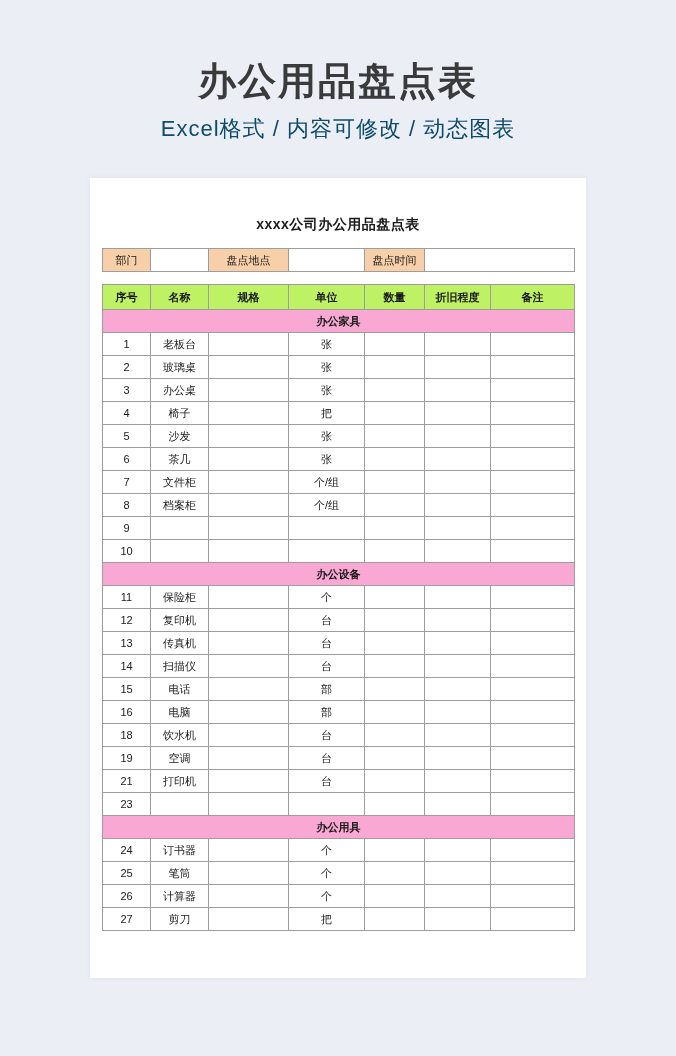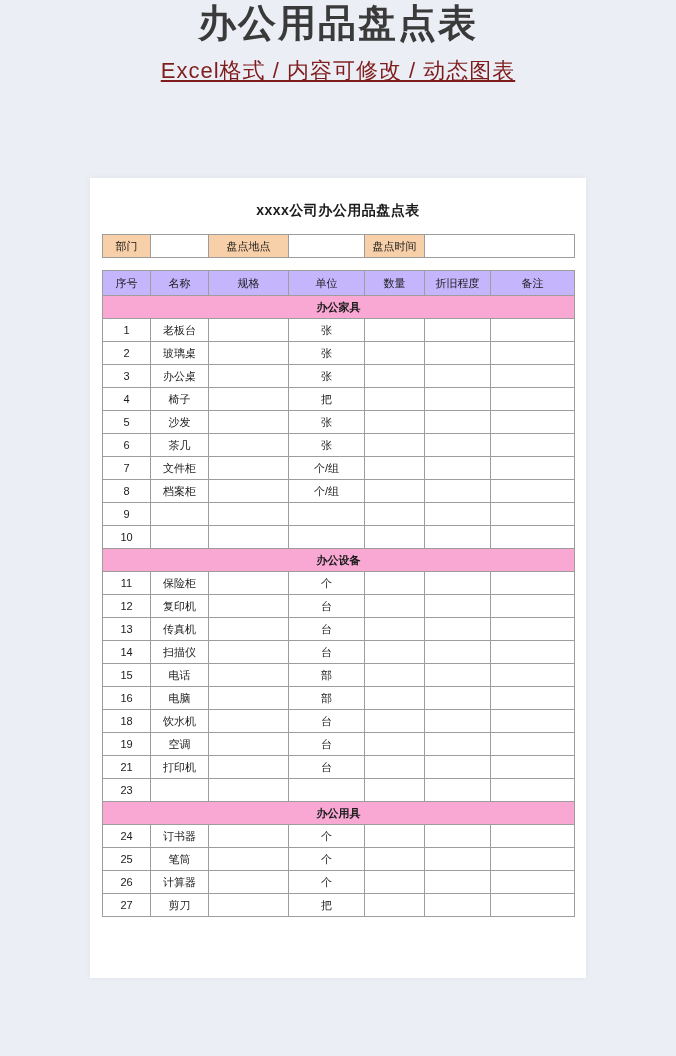--- a/index.html
+++ b/index.html
@@ -13,44 +13,44 @@
     font-family: "Liberation Sans", sans-serif;
     overflow: hidden;
   }
   .page {
     position: relative;
     width: 676px;
     height: 1056px;
     box-sizing: border-box;
   }
   .header {
+    padding-top: 58px;
     text-align: center;
   }
   .main-title {
     font-size: 38px;
     font-weight: bold;
     color: #3a3a3a;
     letter-spacing: 2px;
     margin: 0;
     line-height: 1.25;
   }
   .sub-title {
     font-size: 22px;
-    color: #7f1d1d;
+    color: #0c4a6e;
     margin-top: 8px;
     letter-spacing: 1px;
-    text-decoration: underline;
   }
   .sheet {
     position: absolute;
     left: 90px;
     top: 178px;
     width: 496px;
     background: #ffffff;
-    padding: 18px 12px 0 12px;
+    padding: 32px 12px 0 12px;
     box-sizing: border-box;
     box-shadow: 0 0 6px rgba(0,0,0,0.05);
     height: 800px;
     overflow: hidden;
   }
   .sheet-title {
     text-align: center;
     font-size: 14px;
     font-weight: bold;
     color: #1a1a1a;
@@ -77,22 +77,22 @@
     border-radius: 8px;
   }
   .lbl {
     background: #f7cfa8;
     font-weight: normal;
   }
   .blank {
     background: #ffffff;
   }
   .colhead td {
-    background: #c4b5fd;
-    font-weight: normal;
+    background: #bef264;
+    font-weight: bold;
     height: 24px;
   }
   .section td {
     background: #f9a8d4;
     font-weight: bold;
     color: #1a1a1a;
     height: 22px;
   }
 </style>
 </head>

